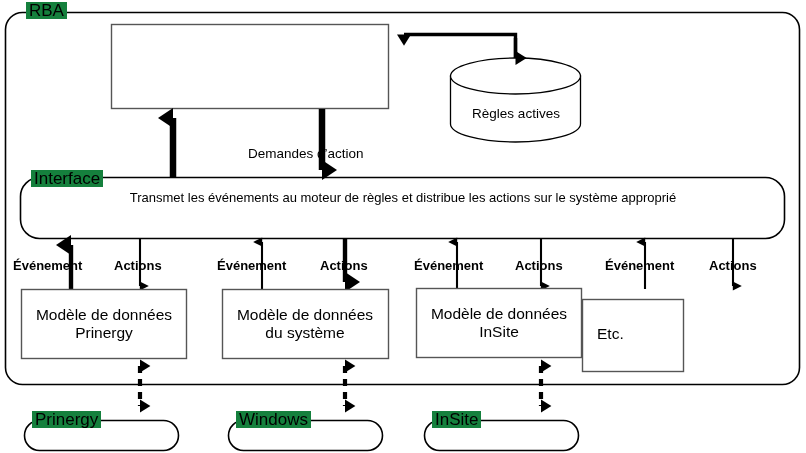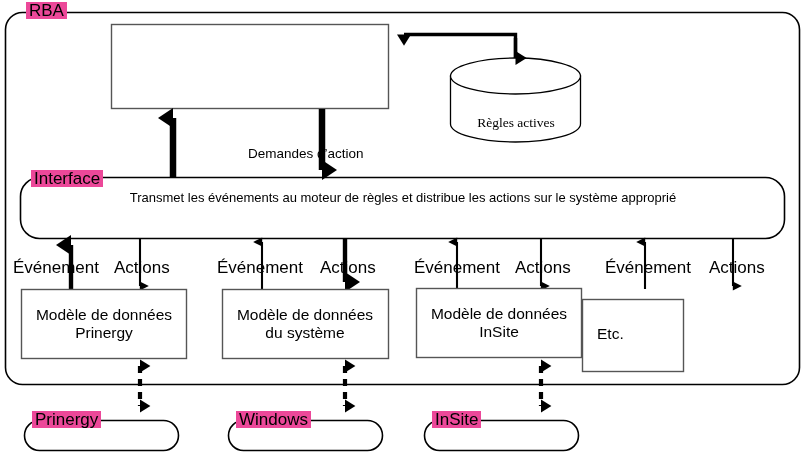--- a/index.html
+++ b/index.html
@@ -8,33 +8,33 @@
     font-family:"Liberation Sans","DejaVu Sans",sans-serif;
     color:#000;
   }
   #stage{position:absolute;left:0;top:0;width:806px;height:453px;}
   svg#art{position:absolute;left:0;top:0;width:806px;height:453px;}
 
   .lbl{position:absolute;white-space:nowrap;line-height:1.12;}
 
   
   .grouplabel{
-    position:absolute;background:#ec4899;padding:0 3px;
+    position:absolute;background:#15803d;padding:0 3px;
     font-size:17px;line-height:1;
   }
 
   .boxtext{
     position:absolute;display:flex;flex-direction:column;
     align-items:center;justify-content:center;text-align:center;
     font-size:15.5px;line-height:1.18;
   }
   .boxtext .b{font-weight:bold;}
 
   .flowlabel{position:absolute;font-size:13.5px;white-space:nowrap;}
-  .smalllabel{position:absolute;font-size:17px;white-space:nowrap;}
+  .smalllabel{position:absolute;font-size:13px;white-space:nowrap;font-weight:bold;}
   .ifacetext{
     position:absolute;text-align:center;font-size:13px;line-height:1.2;
   }
   .cyltext{position:absolute;font-size:13.5px;text-align:center;white-space:nowrap;}
 </style>
 </head>
 <body>
 
 <div id="stage">
 
@@ -99,21 +99,21 @@
     <rect x="24.5" y="420.5" width="154" height="30" rx="15" ry="15" fill="#ffffff" stroke="#000" stroke-width="1.6"></rect>
     <rect x="228.5" y="420.5" width="154" height="30" rx="15" ry="15" fill="#ffffff" stroke="#000" stroke-width="1.6"></rect>
     <rect x="424.5" y="420.5" width="154" height="30" rx="15" ry="15" fill="#ffffff" stroke="#000" stroke-width="1.6"></rect>
   </svg>
 
   <div class="grouplabel" style="left:26px;top:2px;">RBA</div>
 
   <div class="boxtext" style="left:118px;top:28px;width:264px;height:76px;">
   </div>
 
-  <div class="cyltext" style="left:452px;top:115px;width:128px;font-family:Liberation Serif, serif;">Règles actives</div>
+  <div class="cyltext" style="left:452px;top:106px;width:128px;">Règles actives</div>
 
   <div class="flowlabel" style="left:248px;top:138px;margin-top:8px;">Demandes d’action</div>
 
   <div class="grouplabel" style="left:31px;top:170px;text-align:right;">Interface</div>
 
   <div class="ifacetext" style="left:100px;top:190px;width:606px;">Transmet les événements au moteur de règles et distribue les actions sur le système approprié</div>
 
   <div class="smalllabel" style="left:13px;top:258px;">Événement</div>
   <div class="smalllabel" style="left:114px;top:258px;">Actions</div>
 

